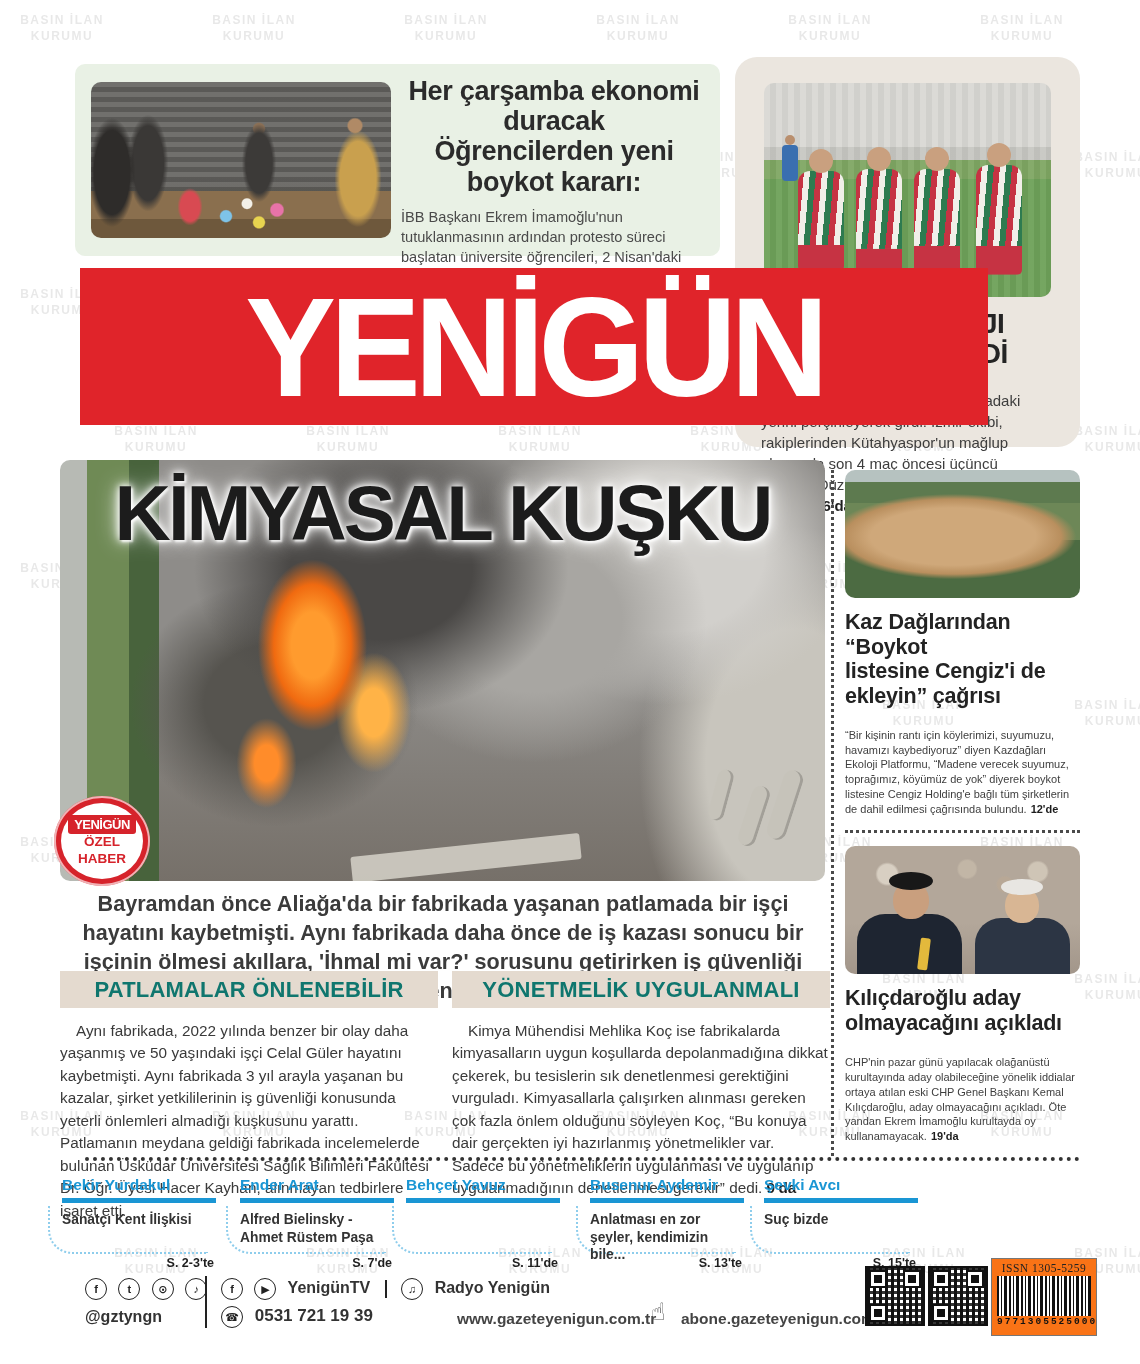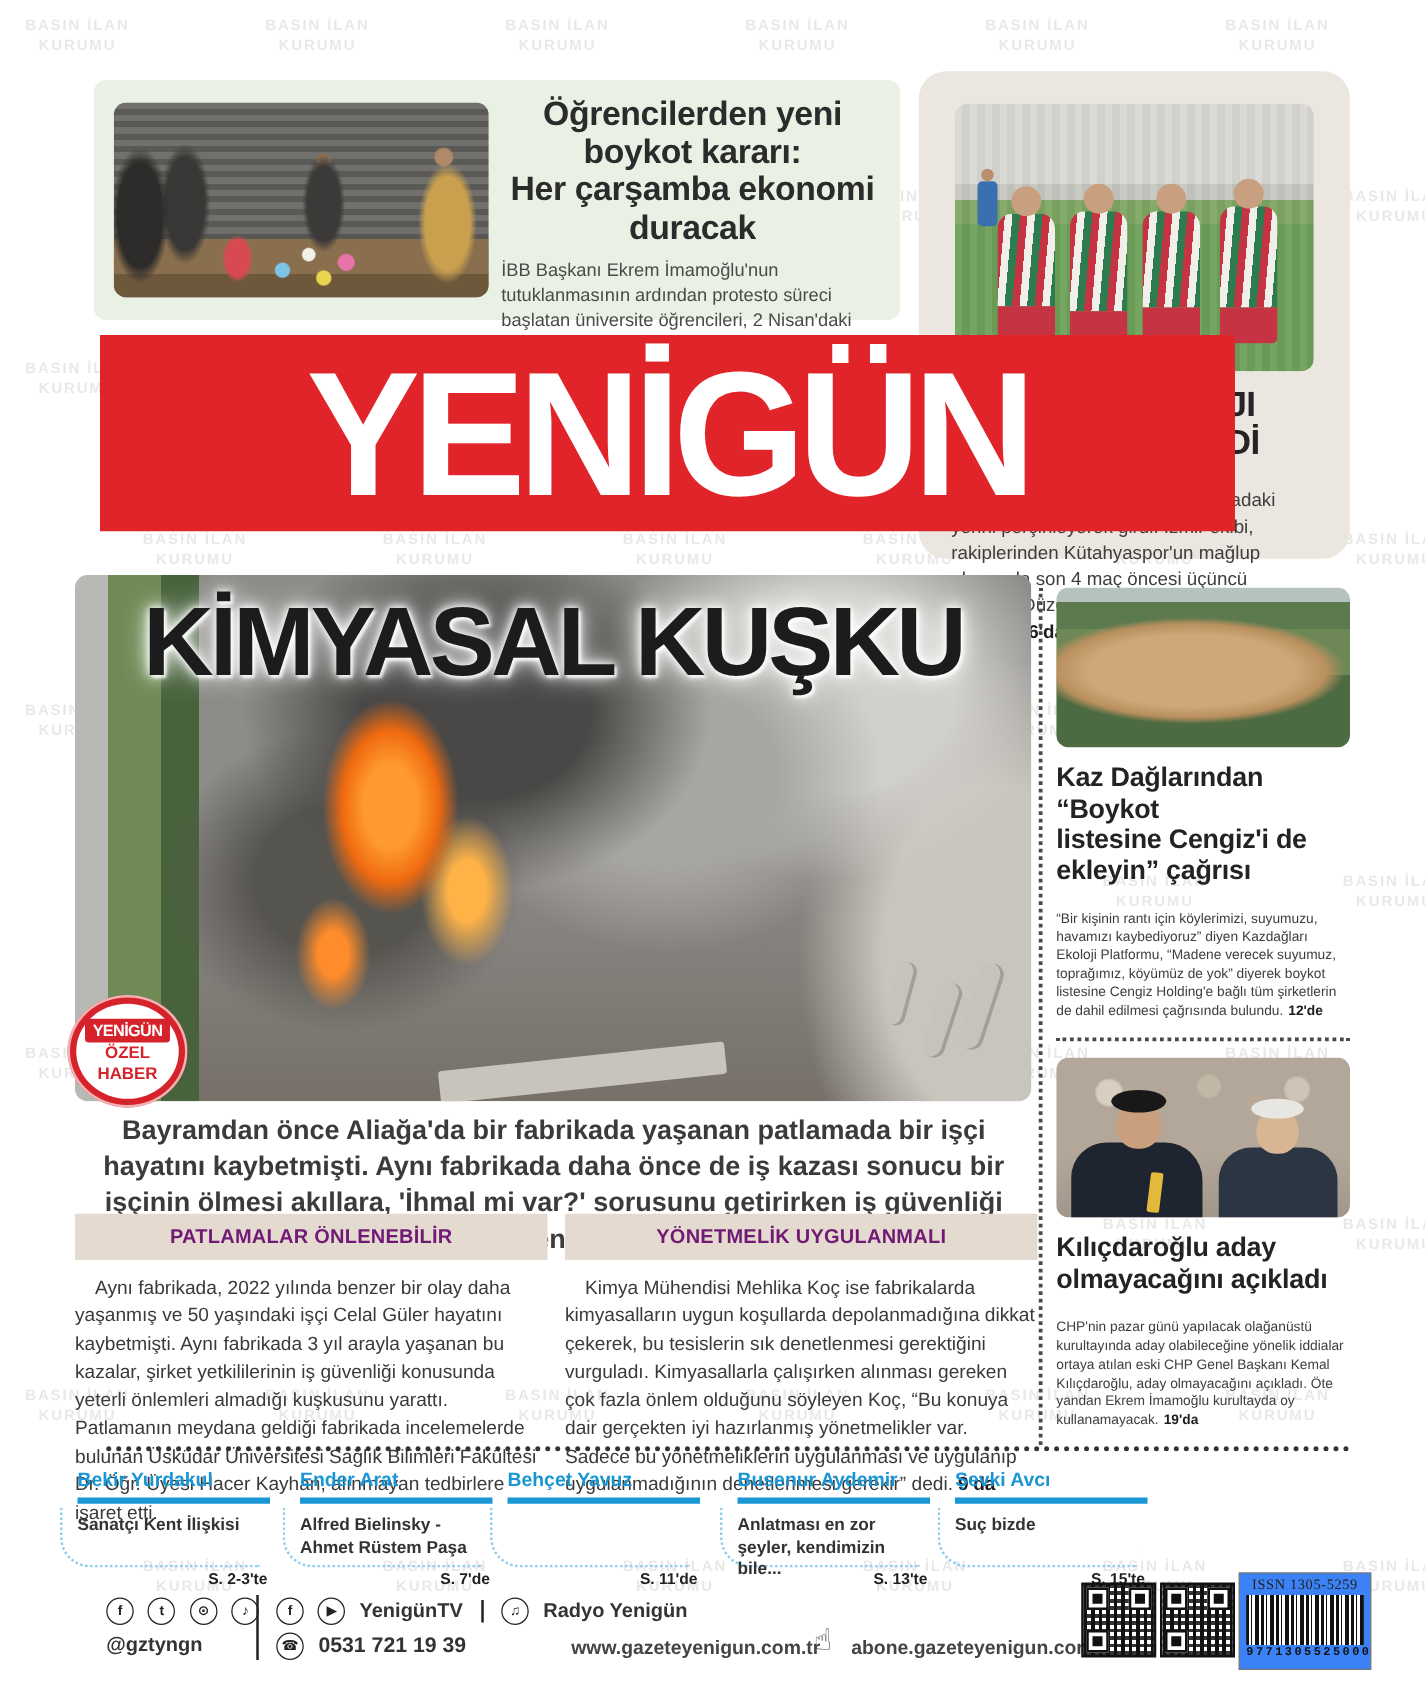--- a/index.html
+++ b/index.html
@@ -77,21 +77,21 @@
   .badge{left:54px;top:796px;width:96px;height:90px;z-index:4;background:#d6232b;border-radius:50%;display:flex;align-items:center;justify-content:center;box-shadow:0 0 0 2px rgba(255,255,255,.65) inset;}
   .badge-inner{width:82px;height:76px;background:#fff;border-radius:50%;display:flex;flex-direction:column;align-items:center;justify-content:center;}
   .badge-top{background:#d6232b;color:#fff;font-size:13px;font-weight:800;padding:2px 6px;border-radius:3px;letter-spacing:-.5px;}
   .badge-line{color:#d6232b;font-size:13.5px;font-weight:800;line-height:1.2;}
 
   .lede{left:60px;top:889px;width:766px;text-align:center;font-size:21.6px;font-weight:600;color:#3b3b3b;line-height:1.35;margin:0;}
 
   .substory{width:378px;}
   .sub-left{left:60px;top:971px;}
   .sub-right{left:452px;top:971px;}
-  .subhead{background:#e4dacf;height:37px;display:flex;align-items:center;justify-content:center;font-size:16px;font-weight:800;color:#701a75;letter-spacing:.2px;}
+  .subhead{background:#e4dacf;height:37px;display:flex;align-items:center;justify-content:center;font-size:22px;font-weight:800;color:#0f766e;letter-spacing:.2px;}
   .sub-body{margin:12px 0 0;font-size:15.3px;color:#3a3a3a;line-height:1.47;font-weight:500;text-indent:16px;}
 
   .vdots{left:831px;top:470px;height:686px;width:0;border-left:3px dotted #4a4a4a;}
 
   
   .sidebar{left:845px;top:470px;width:235px;}
   .sb-photo{width:235px;height:128px;border-radius:10px;overflow:hidden;position:relative;}
   .mine-photo{background:
       radial-gradient(ellipse 150px 52px at 46% 52%, #cfa87a 0 55%, #b98f5e 72%, rgba(185,143,94,0) 82%),
       radial-gradient(ellipse 60px 20px at 30% 45%, #e8ddc8 0 55%, rgba(232,221,200,0) 80%),
@@ -146,21 +146,21 @@
   .website{left:372px;top:42px;font-size:15.5px;color:#444;font-weight:600;}
   .hand{left:566px;top:30px;font-size:24px;color:#555;}
   .abone{left:596px;top:42px;font-size:15.5px;color:#444;font-weight:600;}
   .qr{position:absolute;top:-2px;width:56px;height:56px;border:2px solid #111;background:
       repeating-linear-gradient(0deg,rgba(17,17,17,.85) 0 3px,rgba(255,255,255,0) 3px 6px),
       repeating-linear-gradient(90deg,#111 0 3px,#fff 3px 6px);}
   .qr1{left:780px;} .qr2{left:843px;}
   .fp{position:absolute;width:14px;height:14px;background:#fff;border:2px solid #111;}
   .fp::before{content:"";position:absolute;left:3px;top:3px;width:8px;height:8px;background:#111;}
   .fp-tl{left:2px;top:2px;} .fp-tr{right:2px;top:2px;} .fp-bl{left:2px;bottom:2px;}
-  .issn-box{position:absolute;left:906px;top:-10px;width:106px;height:78px;border:1.5px solid #777;background:#3b82f6;
+  .issn-box{position:absolute;left:906px;top:-10px;width:106px;height:78px;border:1.5px solid #777;background:#f97316;
             box-sizing:border-box;padding:3px 5px;}
   .issn-text{font-family:"Liberation Serif","DejaVu Serif",serif;font-size:11.5px;text-align:center;letter-spacing:.5px;color:#222;}
   .barcode{height:40px;margin-top:2px;background:repeating-linear-gradient(90deg,#111 0 2px,#fff 2px 4px,#111 4px 5px,#fff 5px 7px,#111 7px 10px,#fff 10px 12px);}
   .bdigits{font-size:9.5px;text-align:center;letter-spacing:2px;color:#111;font-family:"Liberation Mono","DejaVu Sans Mono",monospace;font-weight:bold;}
 </style>
 </head>
 <body>
 
 <div class="page">
 
@@ -404,22 +404,22 @@
       <div class="wm" style="left: 1036px; top: 1245px;">
         <div>BASIN İLAN</div>
         <div>KURUMU</div>
       </div>
     </div>
 
   <section class="card-green">
     <div class="market-photo"></div>
     <div class="tl-text">
       <div class="tl-head">
+        <div>Her çarşamba ekonomi duracak</div>
         <div>Öğrencilerden yeni boykot kararı:</div>
-        <div>Her çarşamba ekonomi duracak</div>
       </div>
       <p class="tl-body"><span>İBB Başkanı Ekrem İmamoğlu'nun tutuklanmasının ardından protesto süreci başlatan üniversite öğrencileri, 2 Nisan'daki tüketim boykotunu devamlı hale getirecek. Diğer günlerde de yalnızca zorunlu ihtiyaçları alacaklarını söyleyen öğrenciler, “Her çarşamba ekonomiyi durduracağız” dedi.</span><b class="pref">11'de</b></p>
     </div>
   </section>
 
   <section class="card-beige">
     <div class="football-photo">
       <div class="pl-far"></div>
       <div class="pl" style="left:34px;bottom:26px;height:100px;"></div>
       <div class="pl" style="left:92px;bottom:20px;height:108px;"></div>

